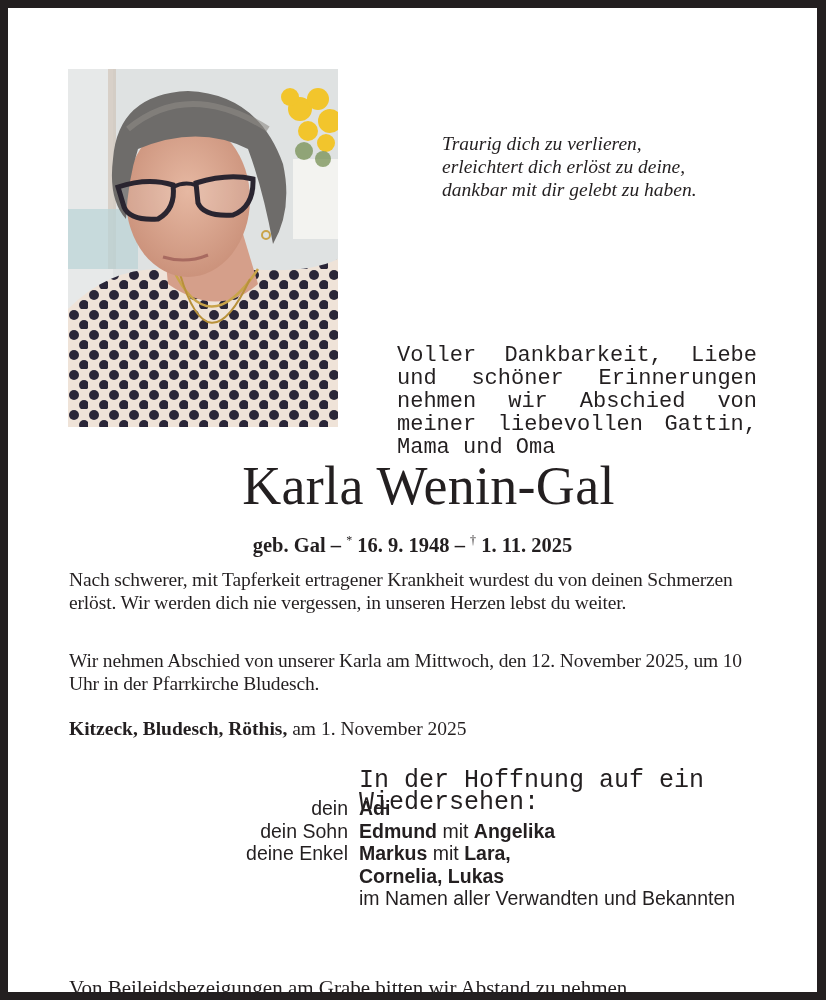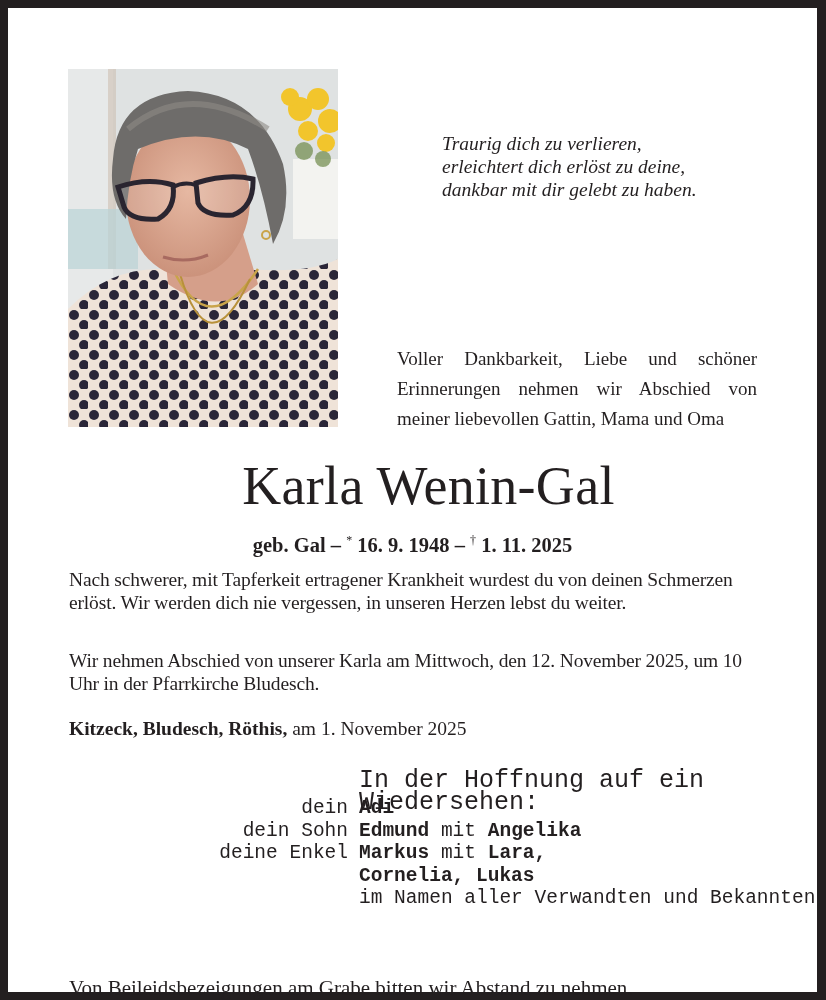--- a/index.html
+++ b/index.html
@@ -19,21 +19,21 @@
     .photo svg { display: block; }
     
     .motto {
       left: 390px; top: 124px; width: 400px;
       font-family: "Liberation Serif", "DejaVu Serif", serif; font-style: italic;
       font-size: 19.5px; line-height: 23px; margin-left: 44px;
     }
     .motto div { white-space: nowrap; }
     .intro {
       left: 389px; top: 336px; width: 360px;
-      font-family: Liberation Serif, serif; font-size: 19px; line-height: 30px;
+      font-family: Liberation Mono, monospace; font-size: 22px; line-height: 23px;
       text-align: justify; text-align-last: left;
     }
     .name {
       left: 16px; width: 809px; top: 448px; text-align: center;
       font-family: "Liberation Serif", serif; font-size: 54px; line-height: 60px; letter-spacing: 0.3px;
     }
     .dates {
       left: 0; width: 809px; top: 520px; text-align: center;
       font-family: "Liberation Serif", serif; font-weight: bold; font-size: 20.5px; line-height: 24px;
     }
@@ -41,21 +41,21 @@
     .para {
       left: 61px; width: 690px;
       font-family: "Liberation Serif", serif; font-size: 19.5px; line-height: 22.5px;
       letter-spacing: -0.15px;
     }
     .p1 { top: 561px; }
     .p2 { top: 642px; }
     .place { left: 61px; top: 710px; font-family: "Liberation Serif", serif; font-size: 19.5px; line-height: 22.5px; }
     .place b { font-weight: bold; }
     .hope { left: 351px; top: 762px; font-family: Liberation Mono, monospace; font-size: 25px; line-height: 22px; }
-    .family { left: 0; top: 789px; width: 809px; font-family: Liberation Mono, monospace; font-size: 19.5px; line-height: 22.5px; }
+    .family { left: 0; top: 789px; width: 809px; font-family: Liberation Sans, sans-serif; font-size: 19.5px; line-height: 22.5px; }
     .frow { position: relative; height: 22.5px; }
     .frow .rel { position: absolute; right: 469px; text-align: right; white-space: nowrap; }
     .frow .who { position: absolute; left: 351px; white-space: nowrap; }
     .frow b { font-weight: bold; }
     .closing { left: 61px; top: 969px; font-family: "Liberation Serif", serif; font-size: 21px; line-height: 22.5px; }
   </style>
 </head>
 <body>
 
 <div class="page">

